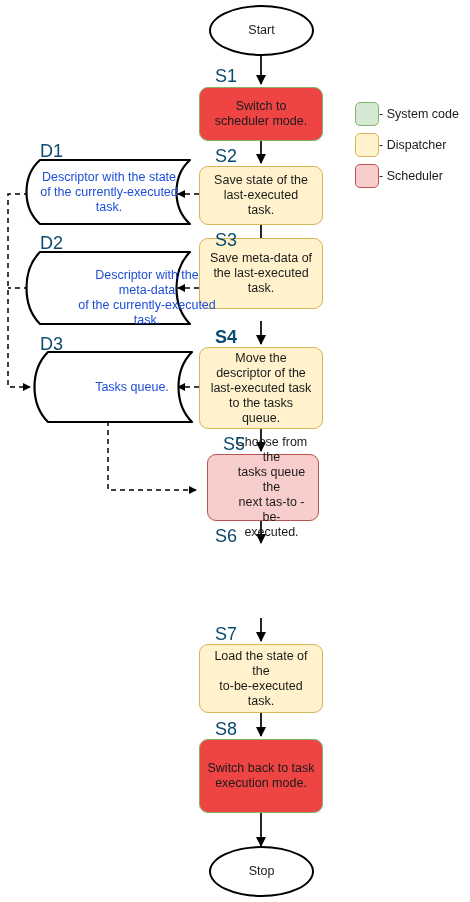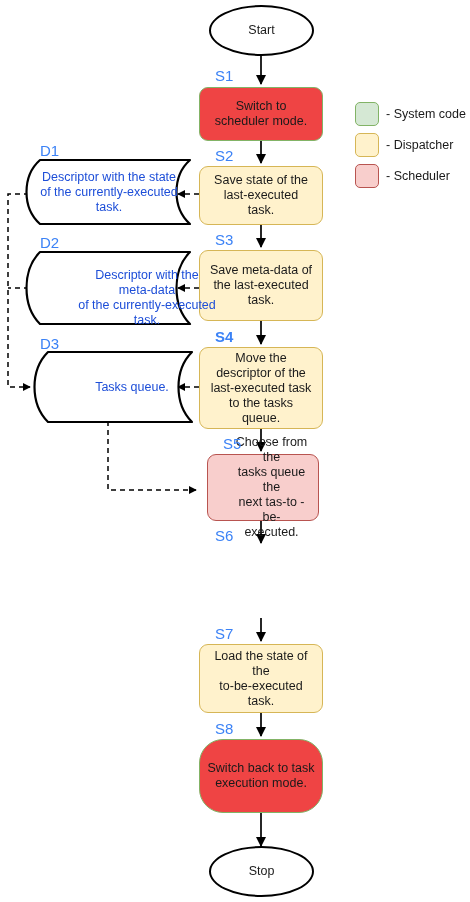--- a/index.html
+++ b/index.html
@@ -41,22 +41,22 @@
   .sys  { background: #ef4444; border-color: #82b366; }
   .disp { background: #fff2cc; border-color: #d6b656; }
   .sched{ background: #f8cecc; border-color: #b85450; }
   .term {
     background: #ffffff;
     border: 2.2px solid #000000;
     border-radius: 50%;
   }
   .steplabel {
     position: absolute;
-    font-size: 15px;
-    color: #3b82f6;
+    font-size: 18px;
+    color: #0c4a6e;
     line-height: 14px;
     white-space: nowrap;
   }
   .datanode {
     position: absolute;
     display: flex;
     align-items: center;
     justify-content: center;
     text-align: center;
     font-size: 12.5px;
@@ -75,21 +75,20 @@
     align-items: center;
     height: 31px;
   }
   .legend-swatch {
     width: 24px; height: 24px;
     border-radius: 5px;
     border: 1.6px solid;
     flex: 0 0 auto;
   }
   .legend-text {
-    margin-left: 7px;
     font-size: 12.5px;
     color: #1a1a1a;
     white-space: nowrap;
   }
 </style>
 </head>
 <body>
 
 <div id="canvas">
 
@@ -162,21 +161,21 @@
   </div>
   <div class="steplabel" style="left:215px; top:69px;">S1</div>
 
   <div class="node proc disp" style="left:199px; top:166px; width:124px; height:59px;">
     <span>Save state of the
 last-executed
 task.</span>
   </div>
   <div class="steplabel" style="left:215px; top:149px;">S2</div>
 
-  <div class="node proc disp" style="left:199px; top:250px; width:124px; height:71px;">
+  <div class="node proc disp" style="left:199px; top:238px; width:124px; height:71px;">
     <span>Save meta-data of
 the last-executed
 task.</span>
   </div>
   <div class="steplabel" style="left:215px; top:233px;">S3</div>
 
   <div class="node proc disp" style="left:199px; top:347px; width:124px; height:82px;">
     <span>Move the
 descriptor of the
 last-executed task
@@ -194,21 +193,21 @@
   <div class="steplabel" style="left:223px; top:437px;">S5</div>
 
   <div class="steplabel" style="left:215px; top:529px;">S6</div>
 
   <div class="node proc disp" style="left:199px; top:644px; width:124px; height:69px;">
     <span>Load the state of the
 to-be-executed task.</span>
   </div>
   <div class="steplabel" style="left:215px; top:627px;">S7</div>
 
-  <div class="node proc sys" style="left:199px; top:739px; width:124px; height:74px;border-radius:24px;">
+  <div class="node proc sys" style="left:199px; top:739px; width:124px; height:74px;">
     <span>Switch back to task
 execution mode.</span>
   </div>
   <div class="steplabel" style="left:215px; top:722px;">S8</div>
 
   <div class="datanode" style="left:34px; top:160px; width:150px; height:64px;">
     <span>Descriptor with the state
 of the currently-executed
 task.</span>
   </div>

